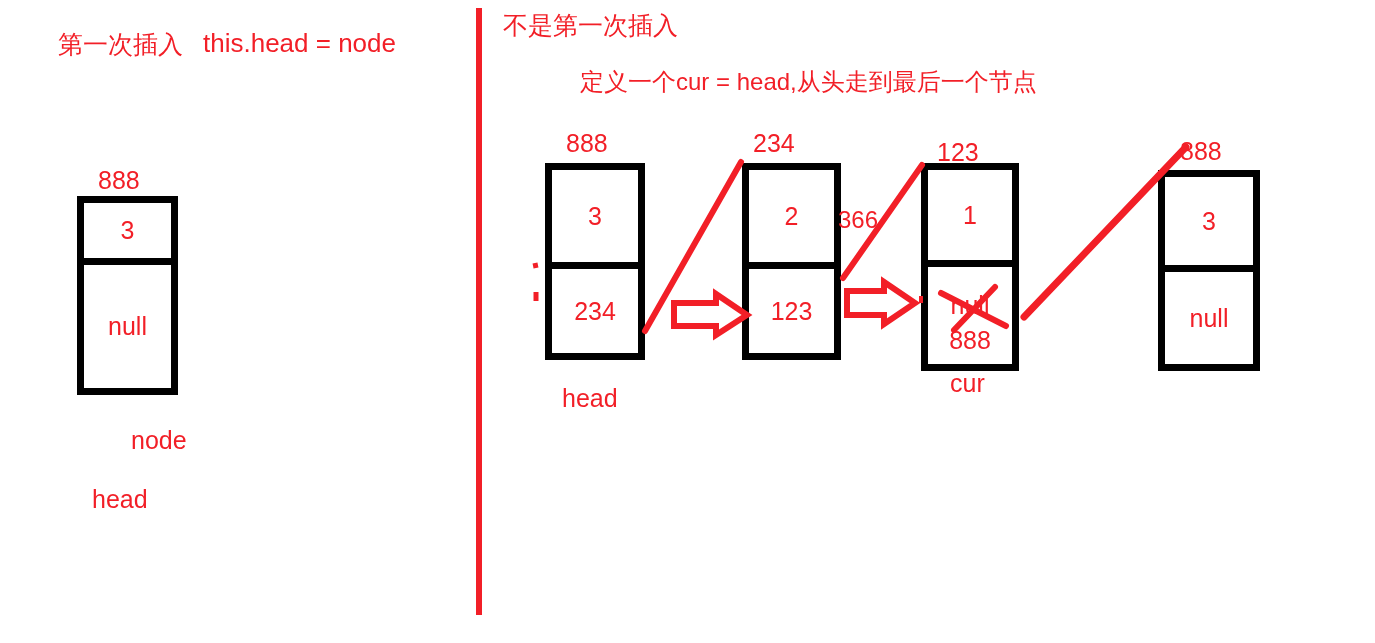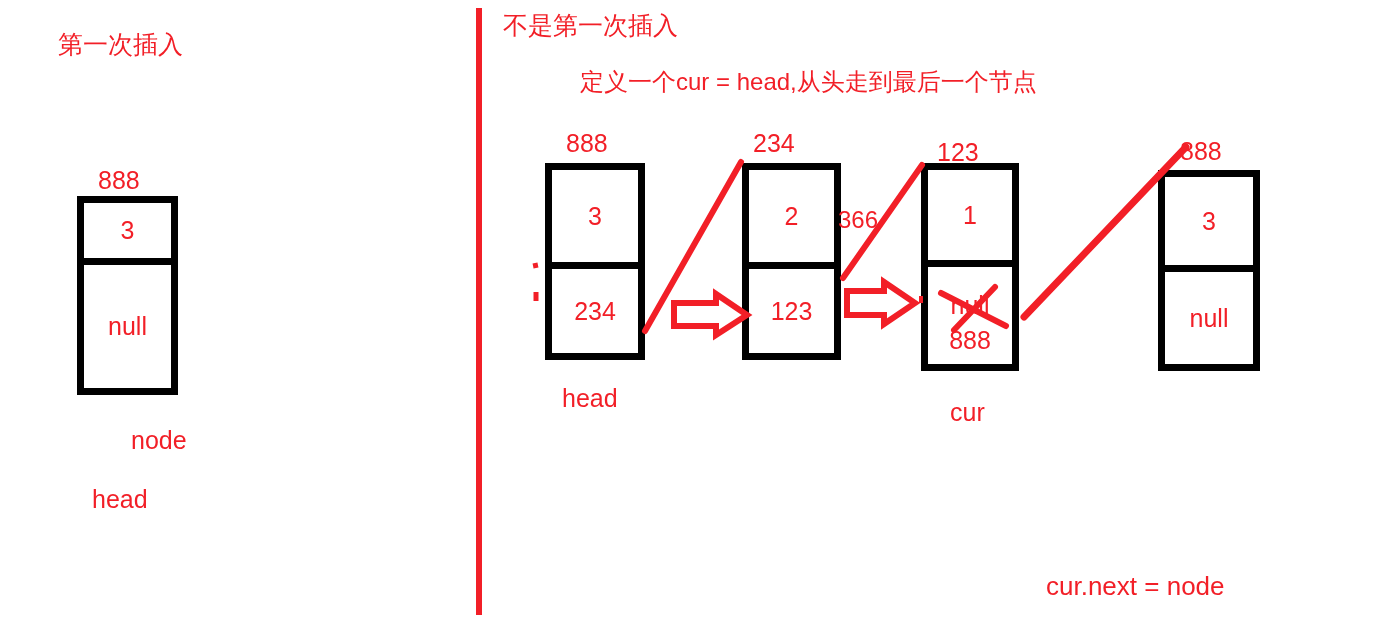--- a/index.html
+++ b/index.html
@@ -86,20 +86,21 @@
 </style>
 </head>
 <body>
 
 <div id="canvas">
 
   <div class="divider" style="left:476px; top:8px; width:6px; height:635px;"></div>
 
   <div class="red-text t-title" style="left:58px; top:32px;">第一次插入</div>
 
+  <div class="red-text t-code" style="left:203px; top:30px;">this.head = node</div>
 
   <div class="red-text t-ptr" style="left:98px; top:168px;">888</div>
 
   <div class="node" style="left:77px; top:196px; width:101px; height:199px;">
     <div class="cellsplit" style="top:55px;"></div>
     <div class="cell" style="top:0px; height:55px;">3</div>
     <div class="cell" style="top:62px; height:123px;">null</div>
   </div>
 
   <div class="red-text t-label" style="left:92px; top:428px;margin-left:39px;">node</div>
@@ -130,33 +131,32 @@
 
   <div class="red-text t-ptr" style="left:937px; top:140px;">123</div>
 
   <div class="node" style="left:921px; top:163px; width:98px; height:208px;">
     <div class="cellsplit" style="top:90px;"></div>
     <div class="cell" style="top:0px; height:90px;">1</div>
     <div class="cell" style="top:120px; height:30px;">null</div>
     <div class="cell" style="top:155px; height:30px;">888</div>
   </div>
 
-  <div class="red-text t-label" style="left:950px; top:400px;">cur</div>
+  <div class="red-text t-label" style="left:950px; top:371px;">cur</div>
 
   <div class="red-text t-ptr" style="left:1180px; top:139px;">888</div>
 
   <div class="node" style="left:1158px; top:170px; width:102px; height:201px;">
     <div class="cellsplit" style="top:88px;"></div>
     <div class="cell" style="top:0px; height:88px;">3</div>
     <div class="cell" style="top:95px; height:92px;">null</div>
   </div>
 
   <div class="red-text t-small" style="left:838px; top:208px;">366</div>
 
-  <div class="red-text t-code" style="left:1046px; top:573px;">cur.next = node</div>
 
   <svg id="strokes" viewBox="0 0 1375 643" xmlns="http://www.w3.org/2000/svg">
 
     <line x1="645" y1="331" x2="741" y2="162" stroke="#f21f27" stroke-width="6" stroke-linecap="round"></line>
 
     <line x1="843" y1="278" x2="922" y2="165" stroke="#f21f27" stroke-width="6" stroke-linecap="round"></line>
 
     <line x1="1024" y1="317" x2="1186" y2="147" stroke="#f21f27" stroke-width="7" stroke-linecap="round"></line>
 
     <polygon points="674,303 716,303 716,294 747,315 716,335 716,326 674,326" fill="#ffffff" stroke="#f21f27" stroke-width="6" stroke-linejoin="miter"></polygon>

